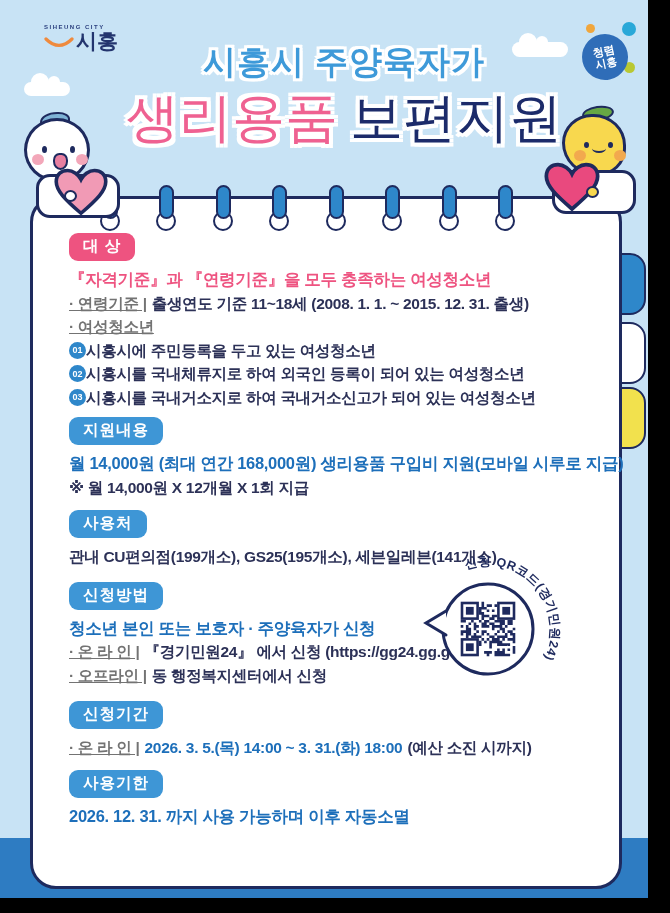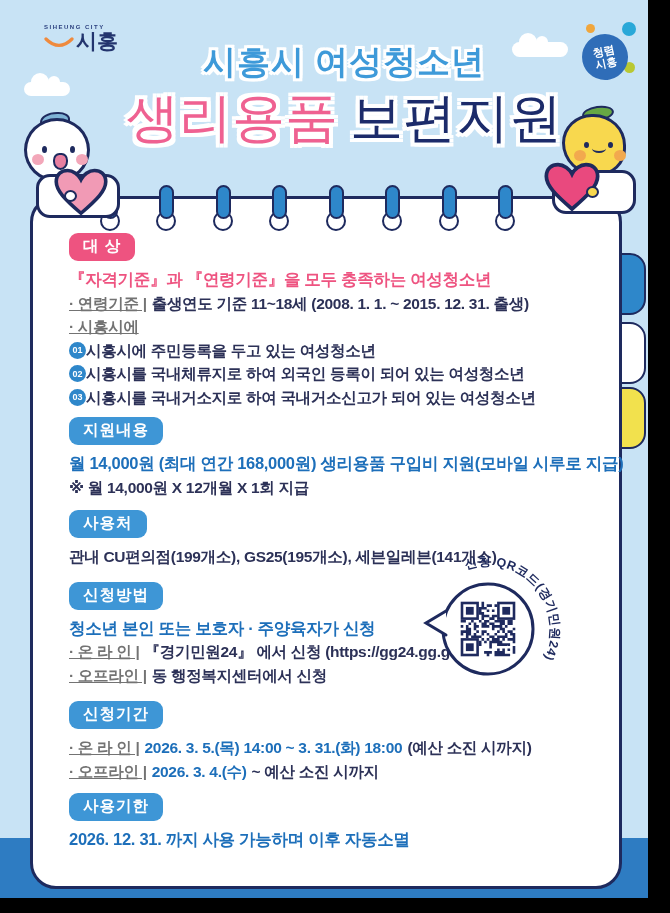--- a/index.html
+++ b/index.html
@@ -122,21 +122,21 @@
       <span class="dot dot-orange"></span>
       <span class="dot dot-cyan"></span>
       <span class="dot dot-green"></span>
       <div class="stamp">
         <span>청렴</span>
         <span>시흥</span>
       </div>
     </div>
 
     <div class="title">
-      <div class="t1">시흥시 여성청소년</div>
+      <div class="t1">시흥시 주양육자가</div>
       <div class="t2">
         <span class="pink">생리용품</span><span class="navy">보편지원</span>
       </div>
     </div>
 
     <div class="mascot mascot-left">
       <div class="m-part ml-hair"></div>
       <div class="m-part ml-head"></div>
       <div class="m-part ml-eye e1"></div>
       <div class="m-part ml-eye e2"></div>
@@ -204,21 +204,21 @@
         <div class="ring">
             <span class="ring-hole"></span>
             <span class="ring-bar"></span>
           </div>
       </div>
 
       <section class="sec" style="margin-bottom:8px;">
         <div class="badge pink">대 상</div>
         <p class="ln hl-pink">『자격기준』과 『연령기준』을 모두 충족하는 여성청소년</p>
         <p class="ln"><span class="lbl">· 연령기준 |</span><span>출생연도 기준 11~18세 (2008. 1. 1. ~ 2015. 12. 31. 출생)</span></p>
-        <p class="ln"><span class="lbl">· 시흥시에</span></p>
+        <p class="ln"><span class="lbl">· 여성청소년</span></p>
         <div class="item">
             <span class="num">01</span>
             <span class="ln">시흥시에 주민등록을 두고 있는 여성청소년</span>
           </div>
         <div class="item">
             <span class="num">02</span>
             <span class="ln">시흥시를 국내체류지로 하여 외국인 등록이 되어 있는 여성청소년</span>
           </div>
         <div class="item">
             <span class="num">03</span>
@@ -240,21 +240,20 @@
       <section class="sec" style="">
         <div class="badge blue">신청방법</div>
         <p class="ln hl-blue">청소년 본인 또는 보호자 · 주양육자가 신청</p>
         <p class="ln"><span class="lbl">· 온 라 인 |</span><span>『경기민원24』 에서 신청 (https://gg24.gg.go.kr)</span></p>
         <p class="ln"><span class="lbl">· 오프라인 |</span><span>동 행정복지센터에서 신청</span></p>
       </section>
 
       <section class="sec" style="margin-bottom:10px;">
         <div class="badge blue">신청기간</div>
         <p class="ln"><span class="lbl">· 온 라 인 |</span><span class="blue-txt">2026. 3. 5.(목) 14:00 ~ 3. 31.(화) 18:00</span><span class="note-gap">(예산 소진 시까지)</span></p>
-        <p class="ln"><span class="lbl">· 오프라인 |</span><span class="blue-txt">2026. 3. 4.(수)</span><span class="note-gap">~ 예산 소진 시까지</span></p>
       </section>
 
       <section class="sec" style="margin-bottom:12px;">
         <div class="badge blue">사용기한</div>
         <p class="ln hl-blue">2026. 12. 31. 까지 사용 가능하며 이후 자동소멸</p>
       </section>
 
 
       <div class="qr-wrap">
         <svg width="150" height="150" viewBox="0 0 150 150">

